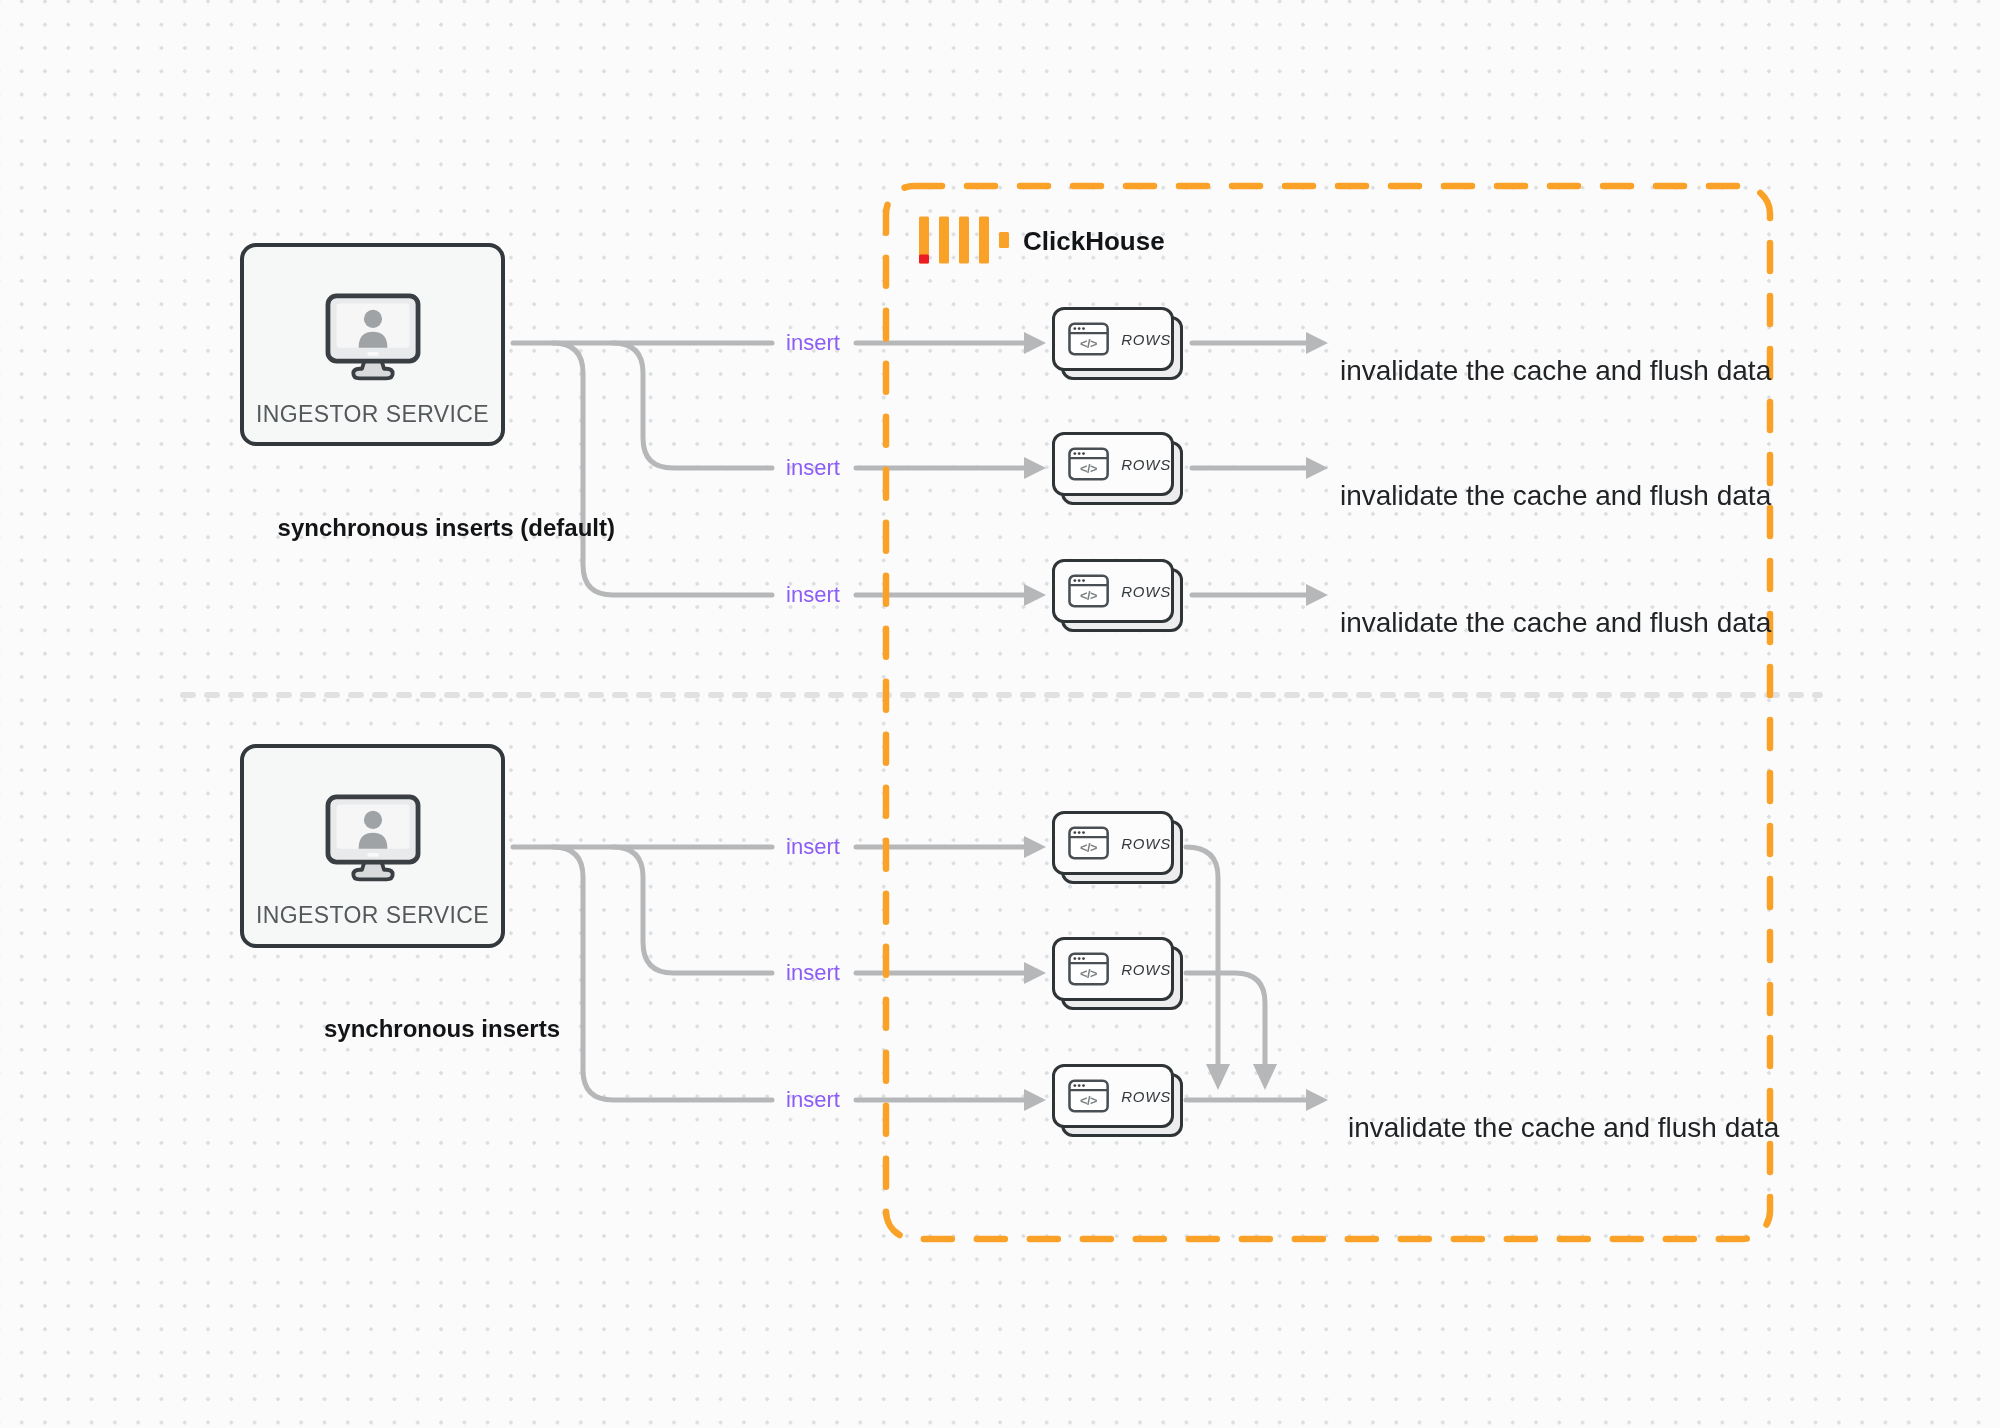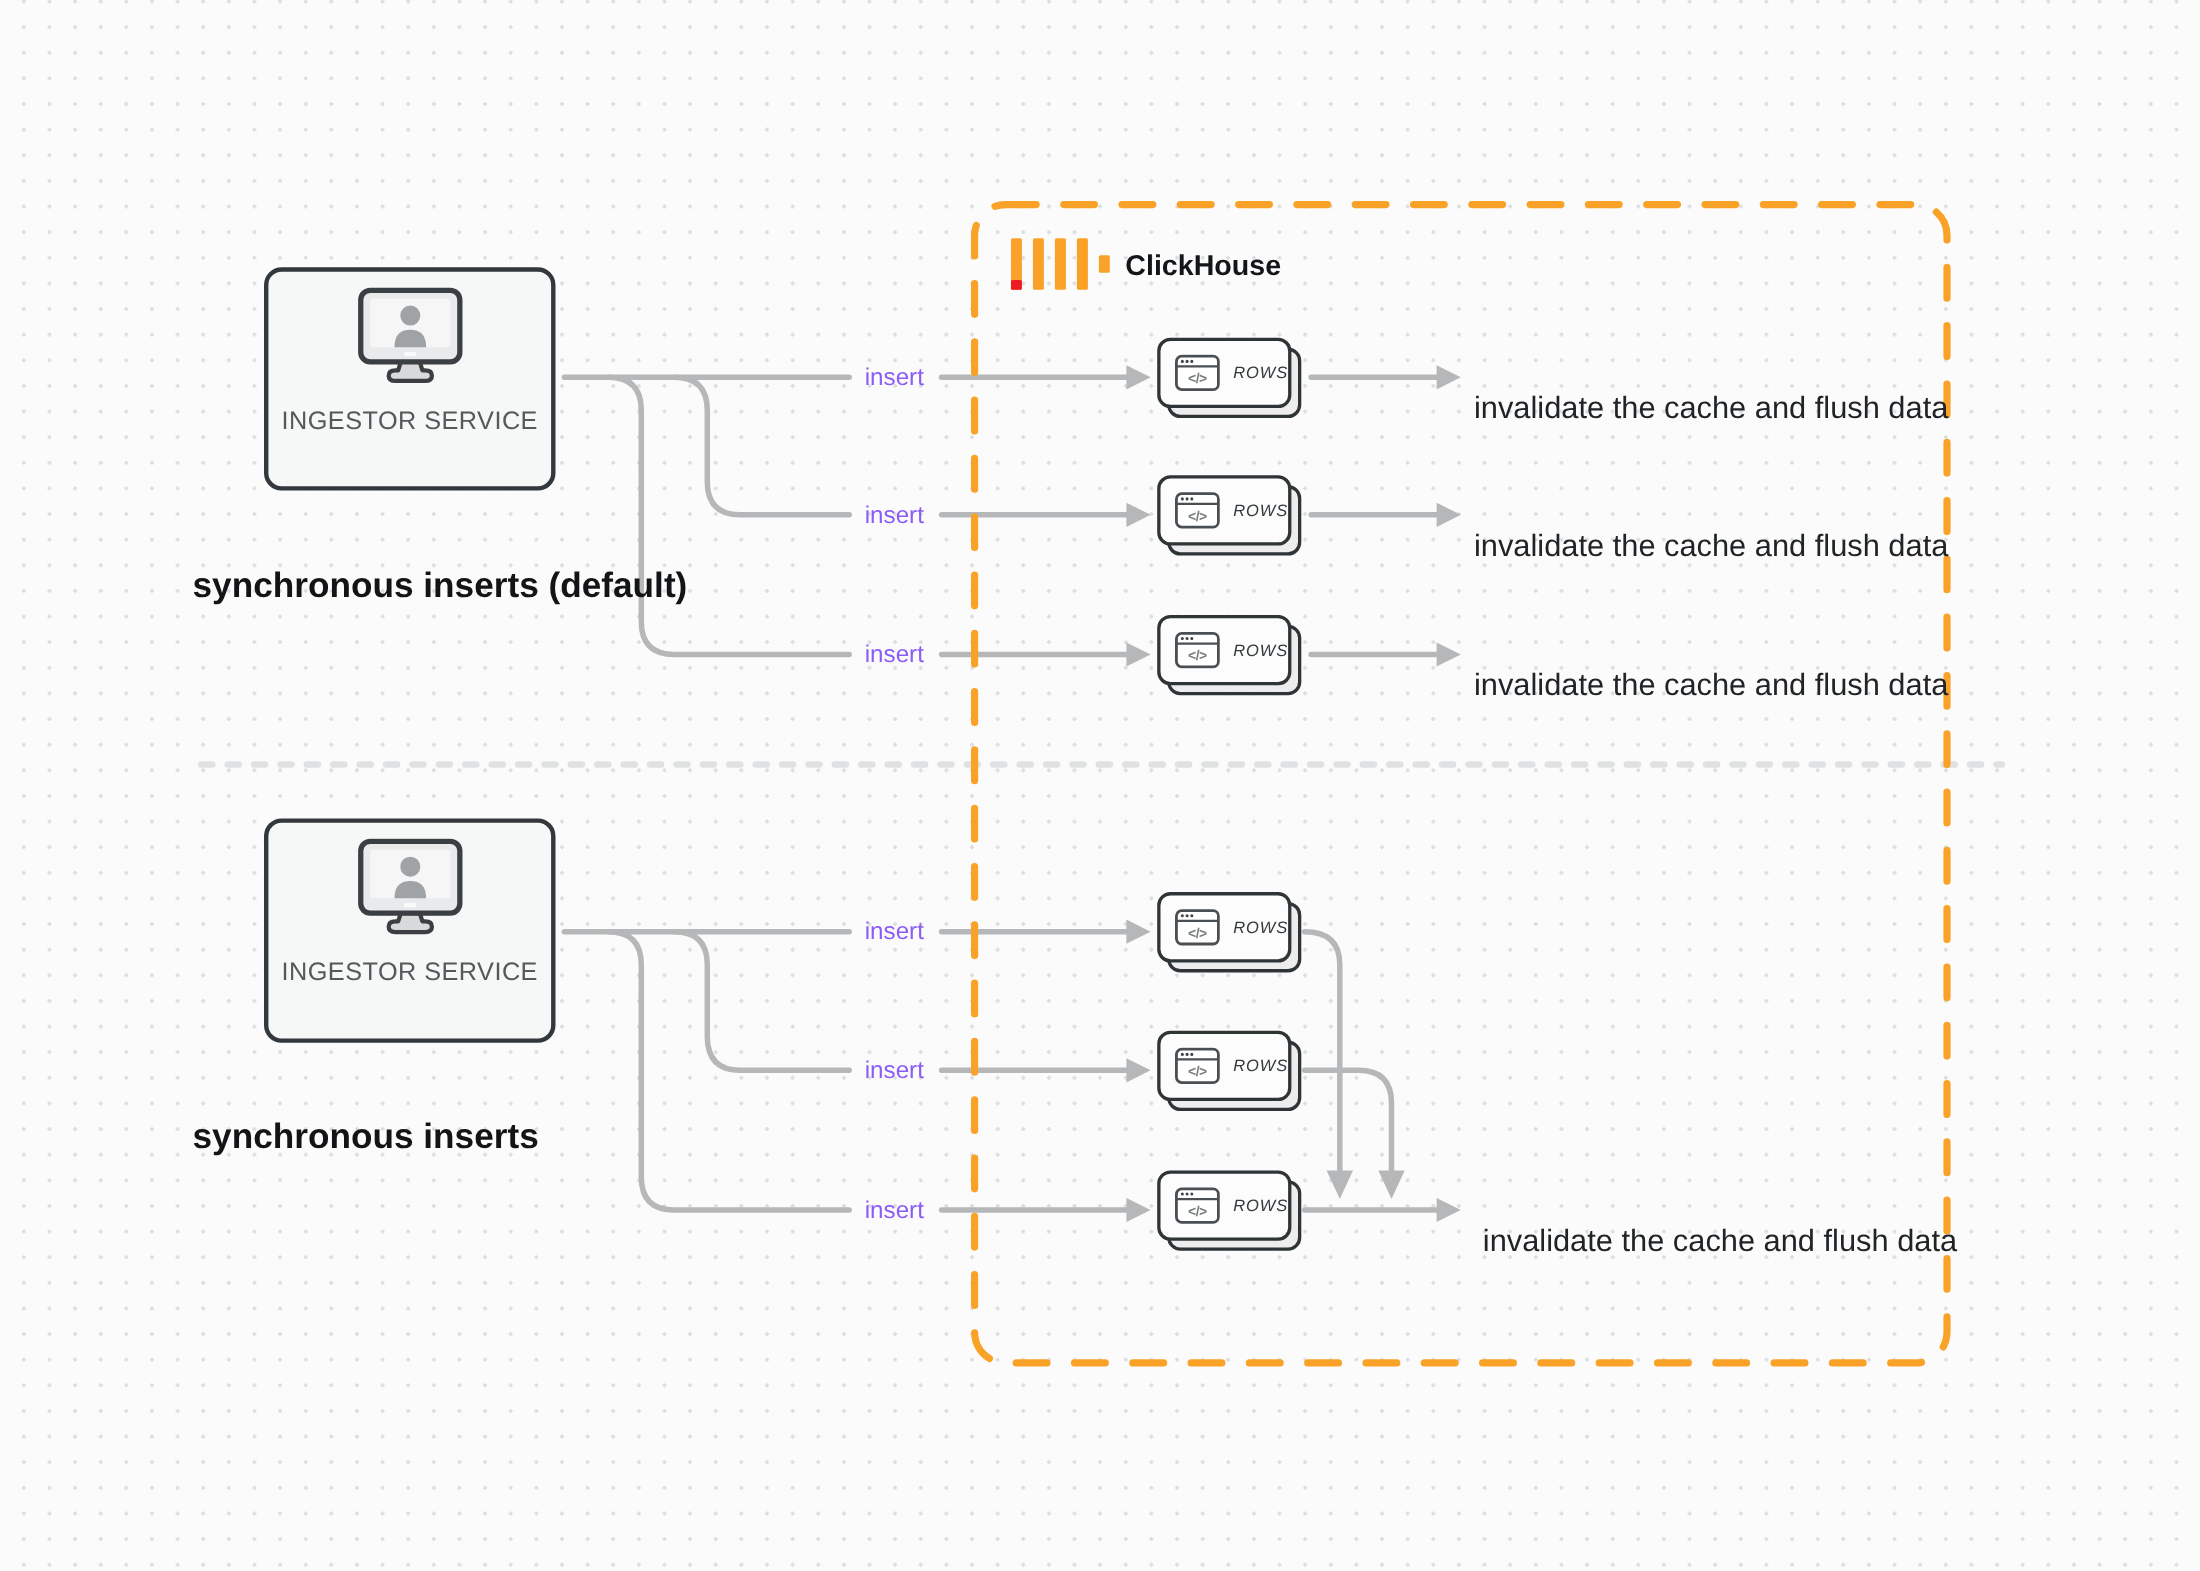--- a/index.html
+++ b/index.html
@@ -10,30 +10,30 @@
     background-size:23.3px 23.3px;background-position:10px 13px;
     font-family:"Liberation Sans",sans-serif;color:#212426;
   }
   svg.connectors{position:absolute;left:0;top:0;}
 
   
   .ingestor-box{
     position:absolute;width:265px;height:203px;box-sizing:border-box;
     background:#f6f7f7;border:4px solid #33383c;border-radius:16px;
     display:flex;flex-direction:column;align-items:center;justify-content:flex-start;
-    padding-top:14px;
+    padding-top:46px;
   }
   .ingestor-label{
     margin-top:16px;font-size:23px;color:#55595c;letter-spacing:.4px;white-space:nowrap;
   }
 
   
   .caption{
-    position:absolute;font-size:32px;font-weight:bold;color:#121416;
-    text-align:left;white-space:nowrap;
+    position:absolute;font-size:24px;font-weight:bold;color:#121416;
+    text-align:right;white-space:nowrap;
   }
 
   
   .insert-label{
     position:absolute;left:753px;width:120px;height:34px;line-height:34px;
     text-align:center;font-size:22px;color:#8b5cf6;
   }
   .result-label{
     position:absolute;height:34px;line-height:34px;font-size:28px;color:#212426;white-space:nowrap;margin-top:28px;
   }

